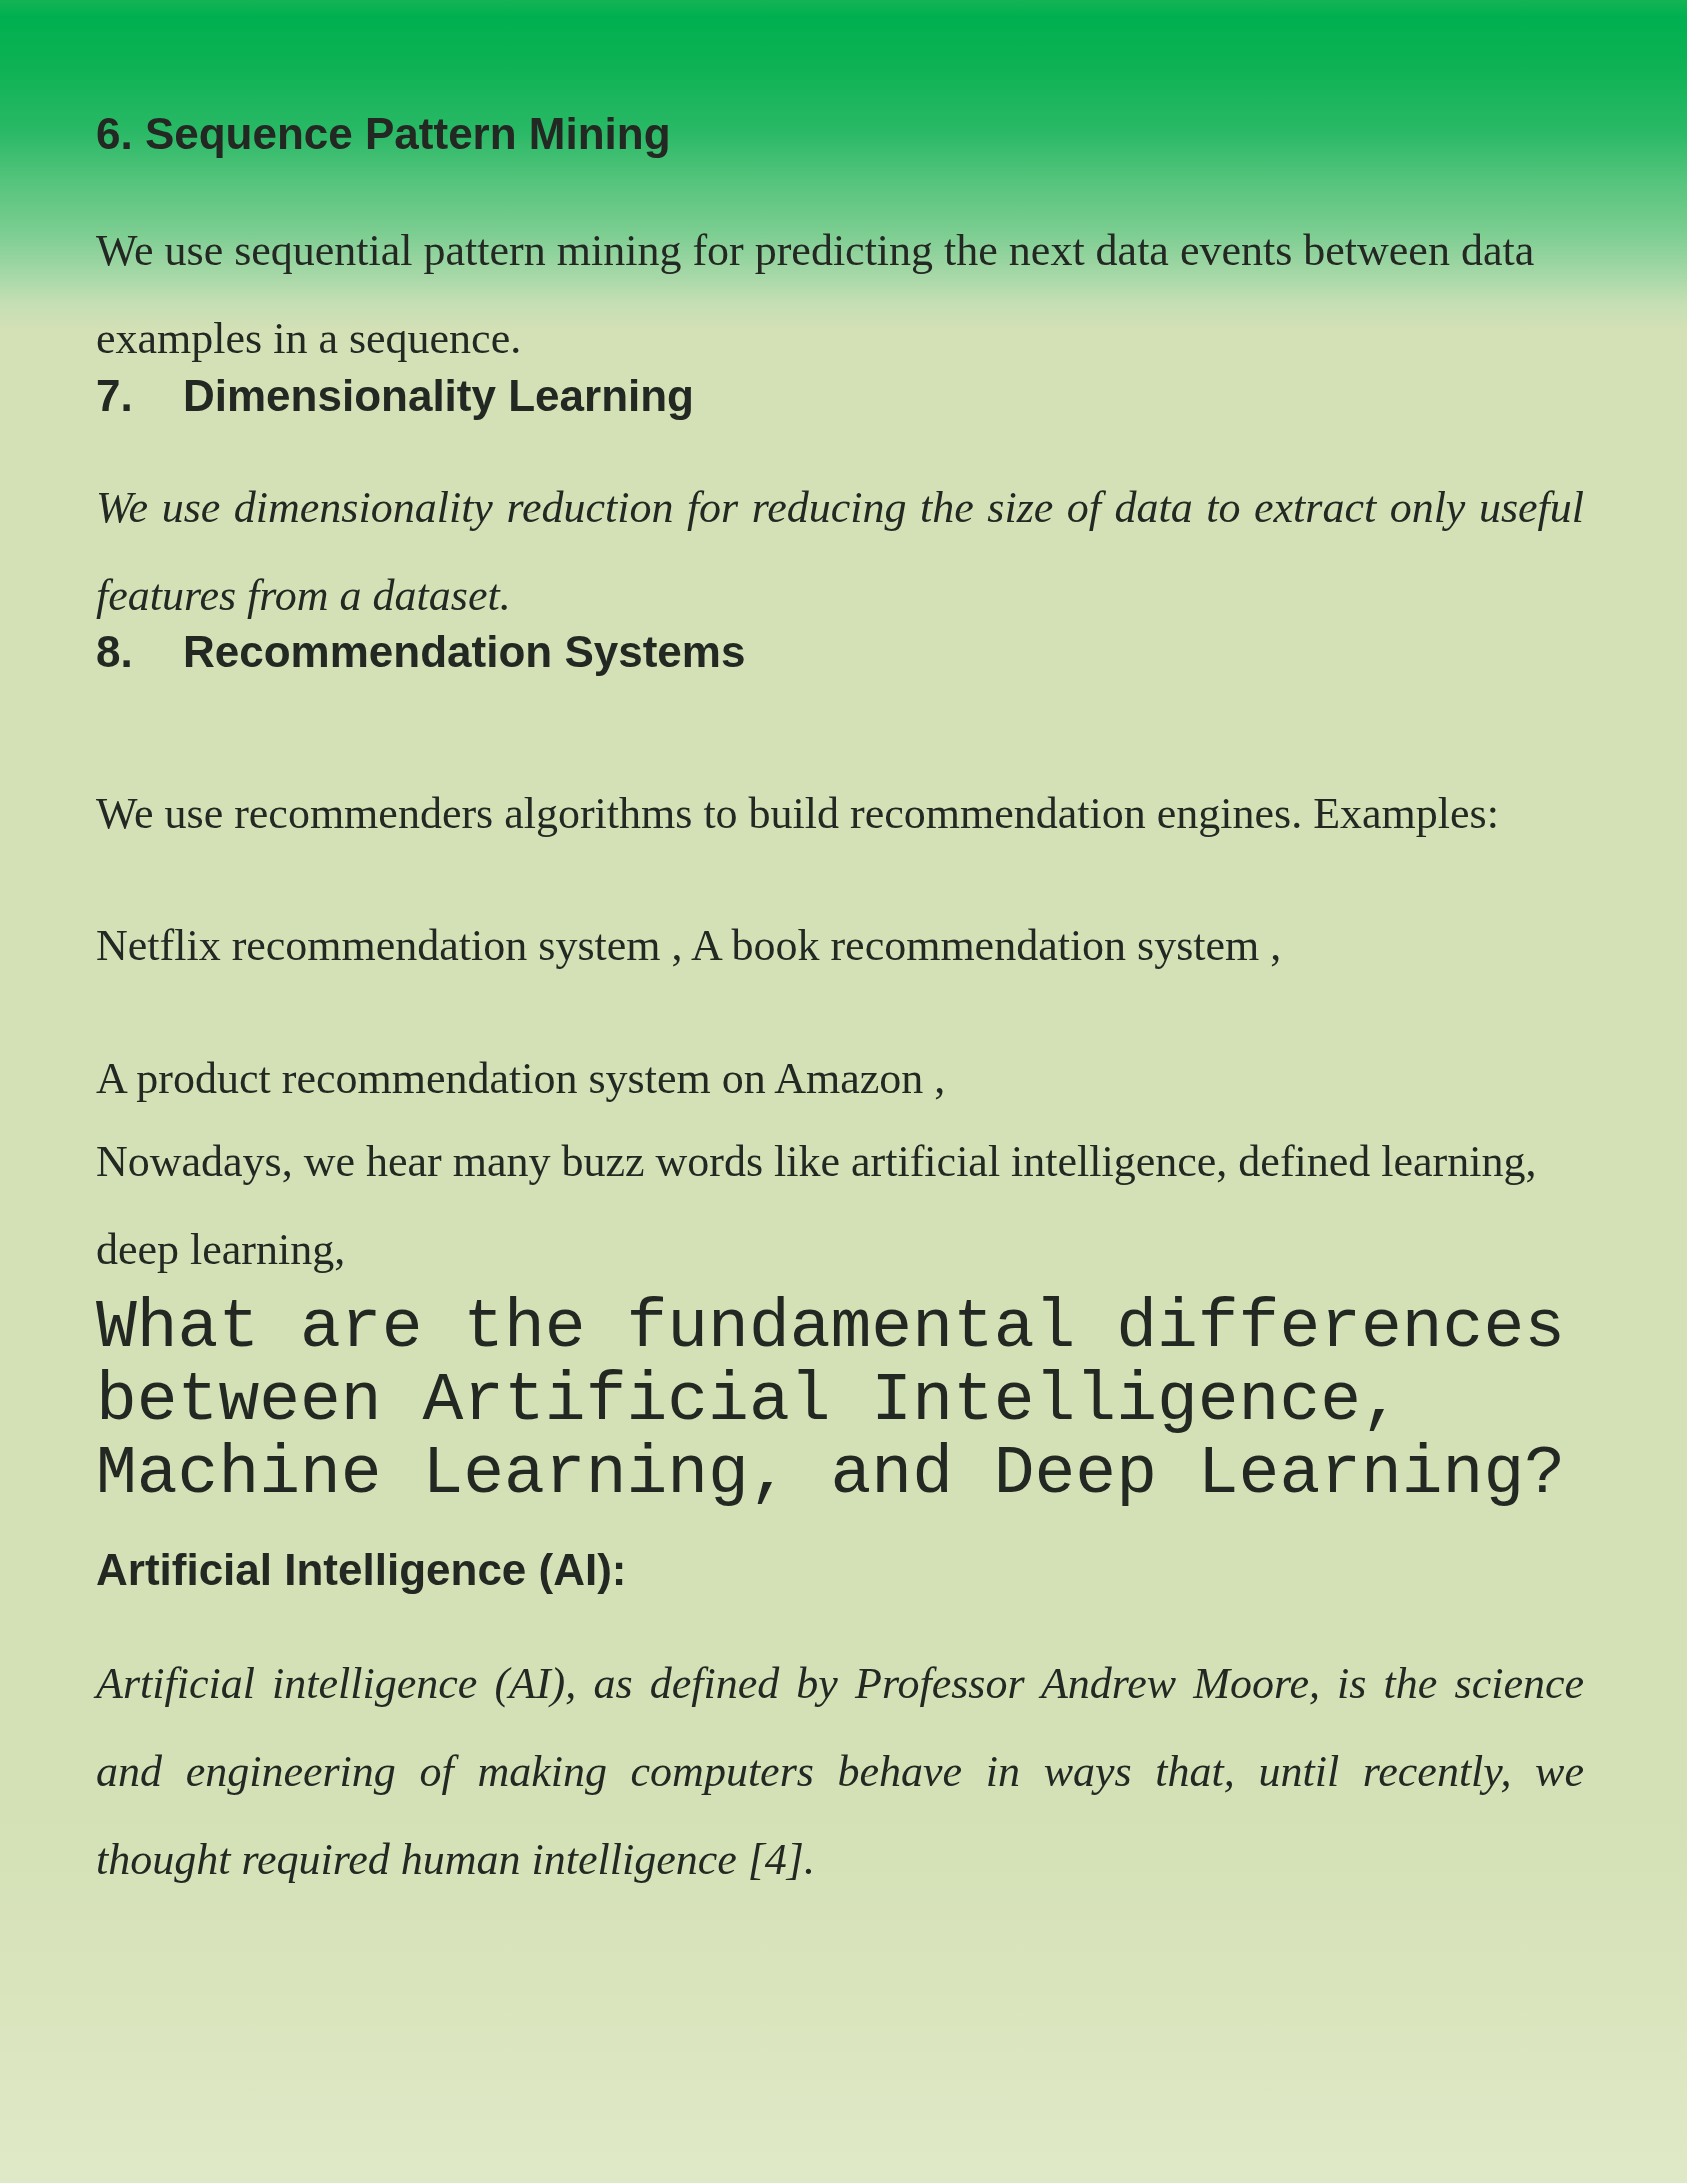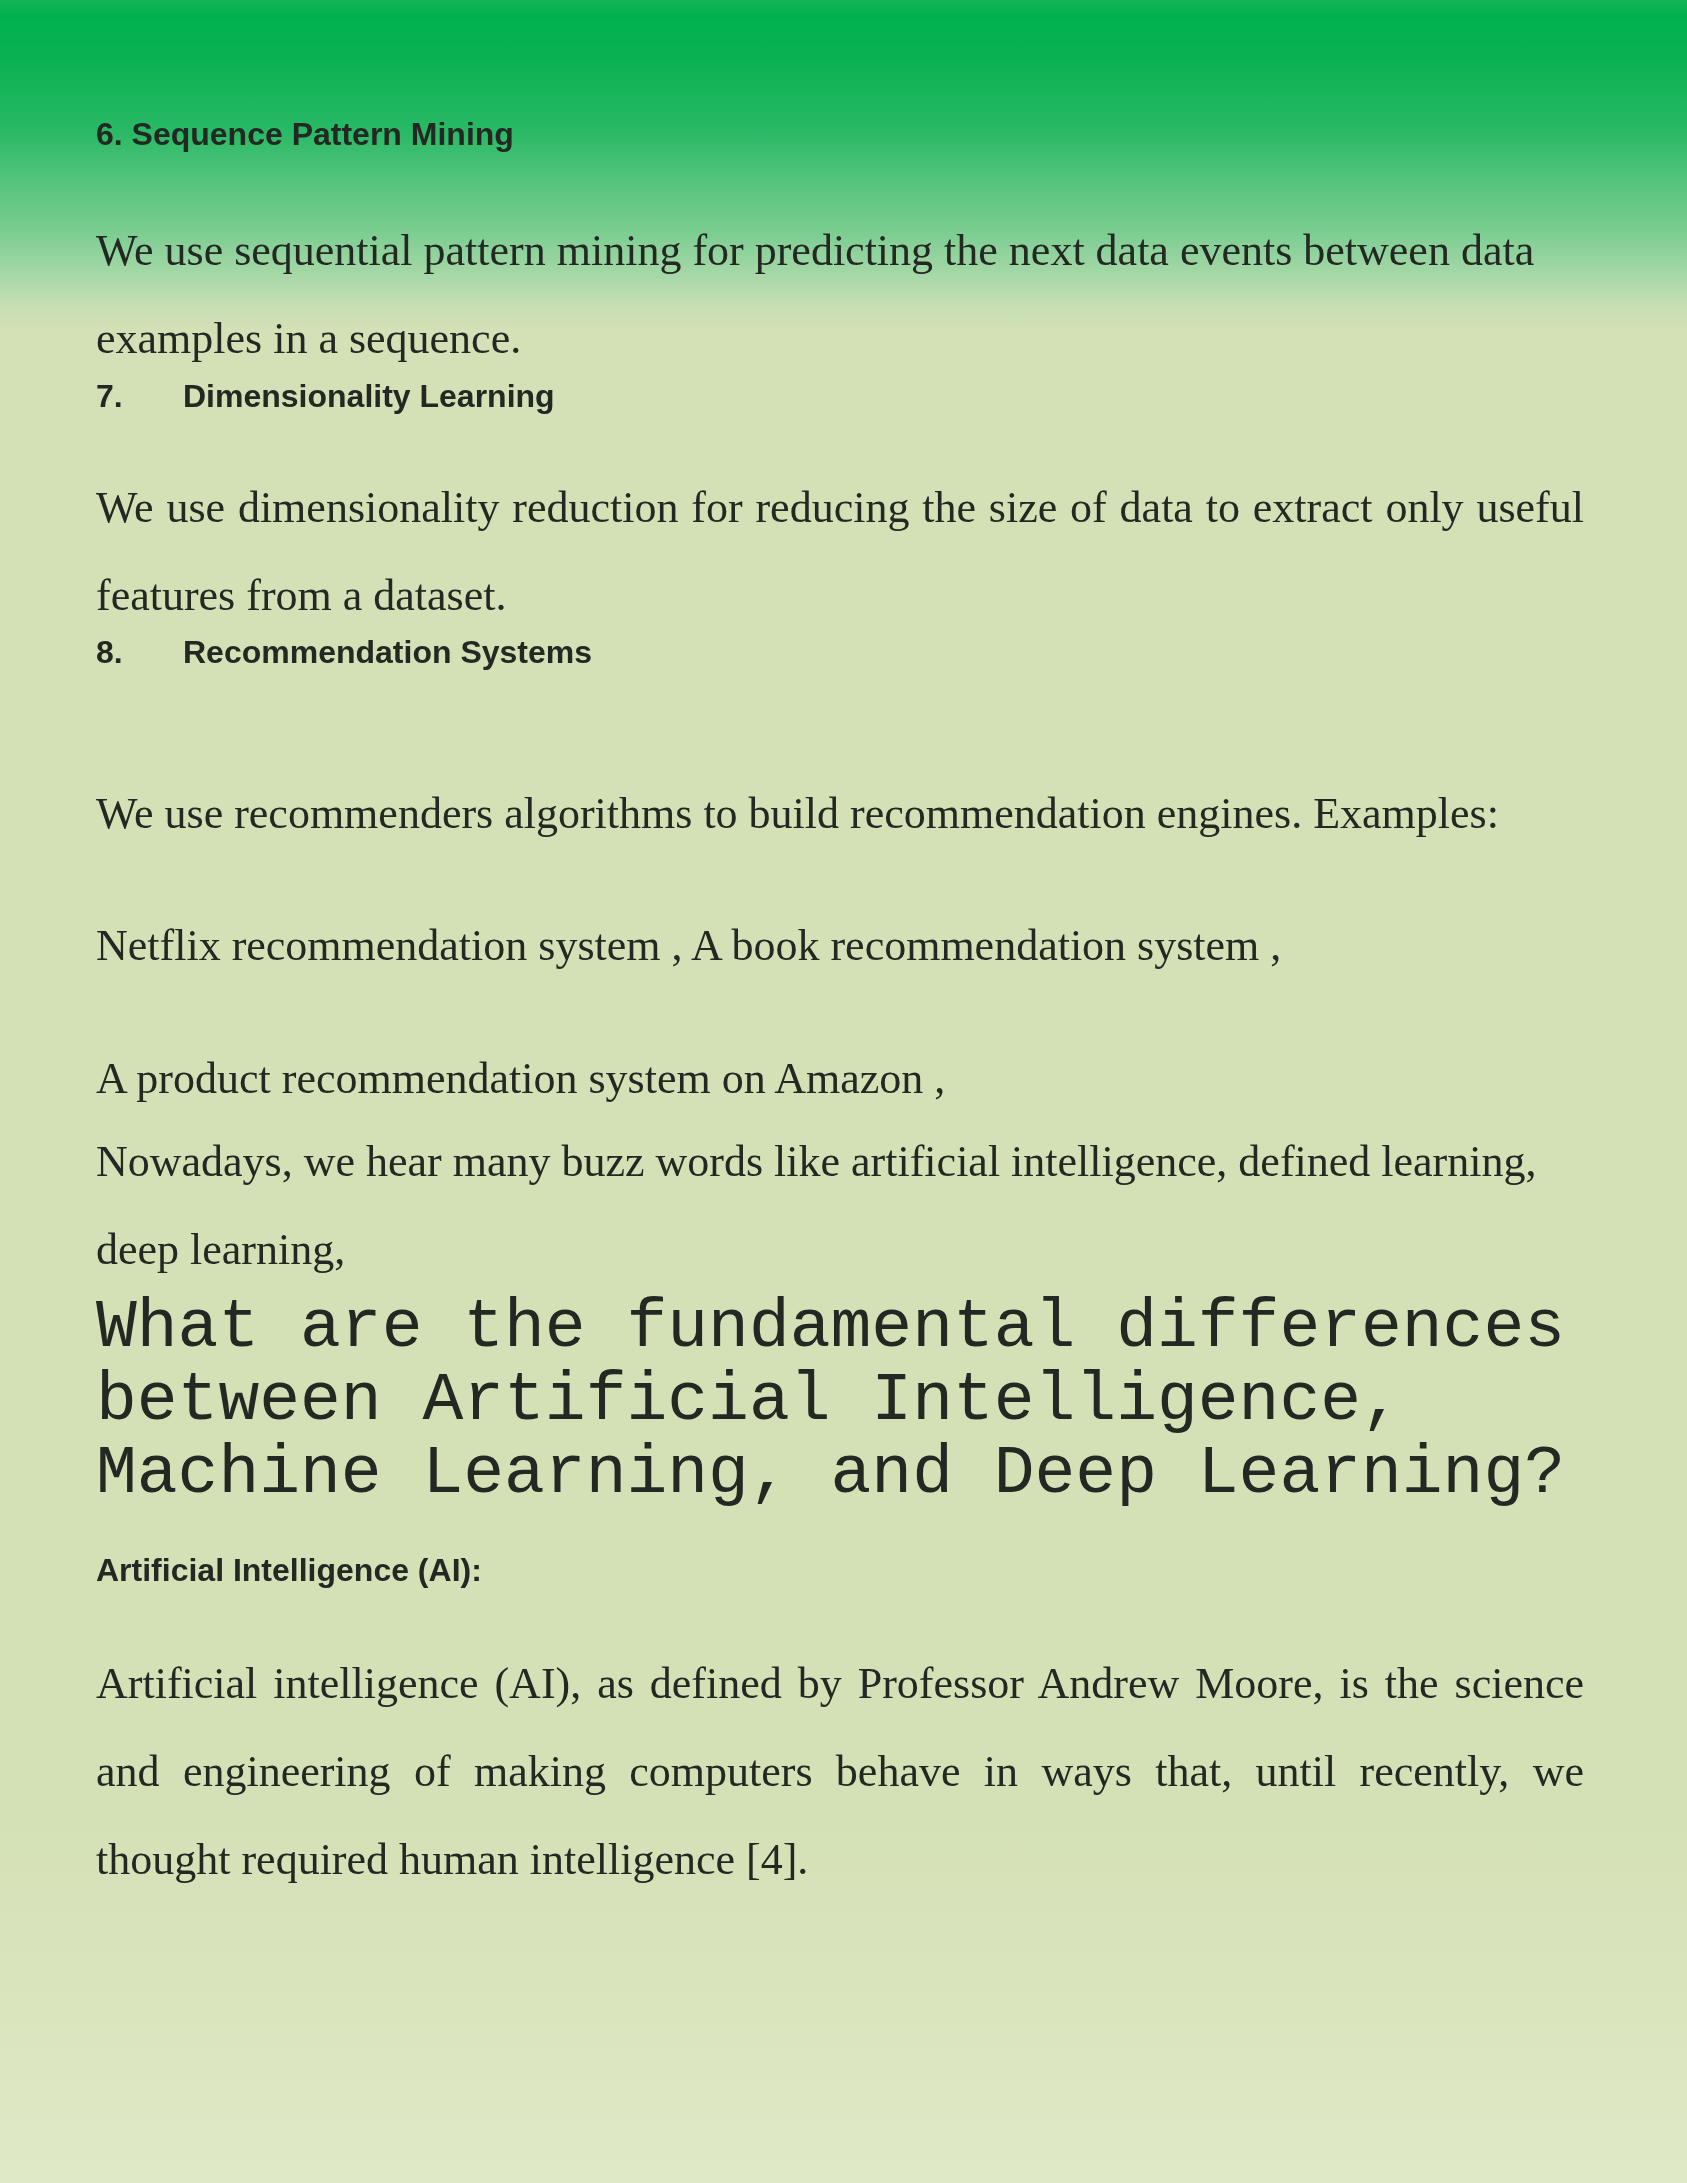--- a/index.html
+++ b/index.html
@@ -5,23 +5,23 @@
   html, body { margin: 0; padding: 0; }
   body {
     width: 1687px; height: 2183px; position: relative; overflow: hidden;
     background: linear-gradient(to bottom,
       #14b455 0px, #00b050 16.5px, #0db254 66px, #2ab966 132px,
       #55c47c 181px, #7acd90 231px, #a3d7a6 272px, #c6dfb4 305px,
       #d4e0b6 330px, #d4e0b6 1813px, #d9e4bc 1977px, #e0e9c7 2183px);
     color: #232823;
   }
   .blk { position: absolute; left: 96px; width: 1488px; margin: 0; }
-  .sans { font-family: "Liberation Sans", sans-serif; font-size: 32px; line-height: 58px; white-space: nowrap; }
+  .sans { font-family: "Liberation Sans", sans-serif; font-size: 44px; line-height: 58px; white-space: nowrap; }
   .serif { font-family: "Liberation Serif", serif; font-size: 44px; line-height: 88px; }
-  .just { text-align: justify; text-align-last: left; }
+  .just { text-align: justify; text-align-last: left; font-style: italic; }
   .big { font-family: Liberation Mono, monospace; font-size: 68px; line-height: 73px; }
   .num { display: inline-block; width: 87px; }
 </style>
 </head>
 <body>
 
 <h3 class="blk sans" style="top:105px">6. Sequence Pattern Mining</h3>
 <p class="blk serif" style="top:207px; width:1488px">We use sequential pattern mining for predicting the next data events between data examples in a sequence.</p>
 
 <h3 class="blk sans" style="top:367px">

